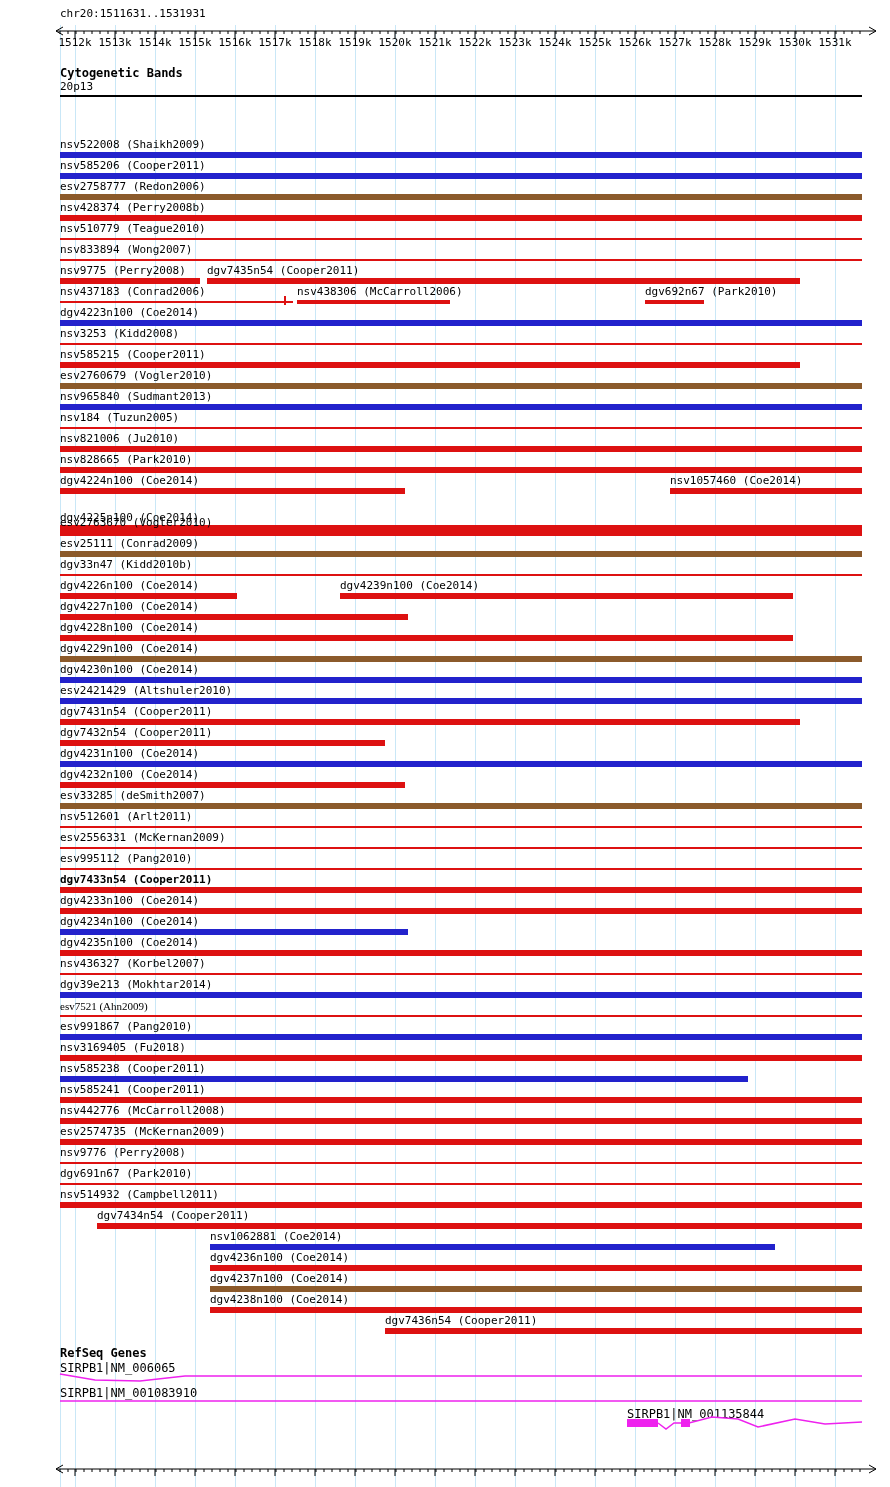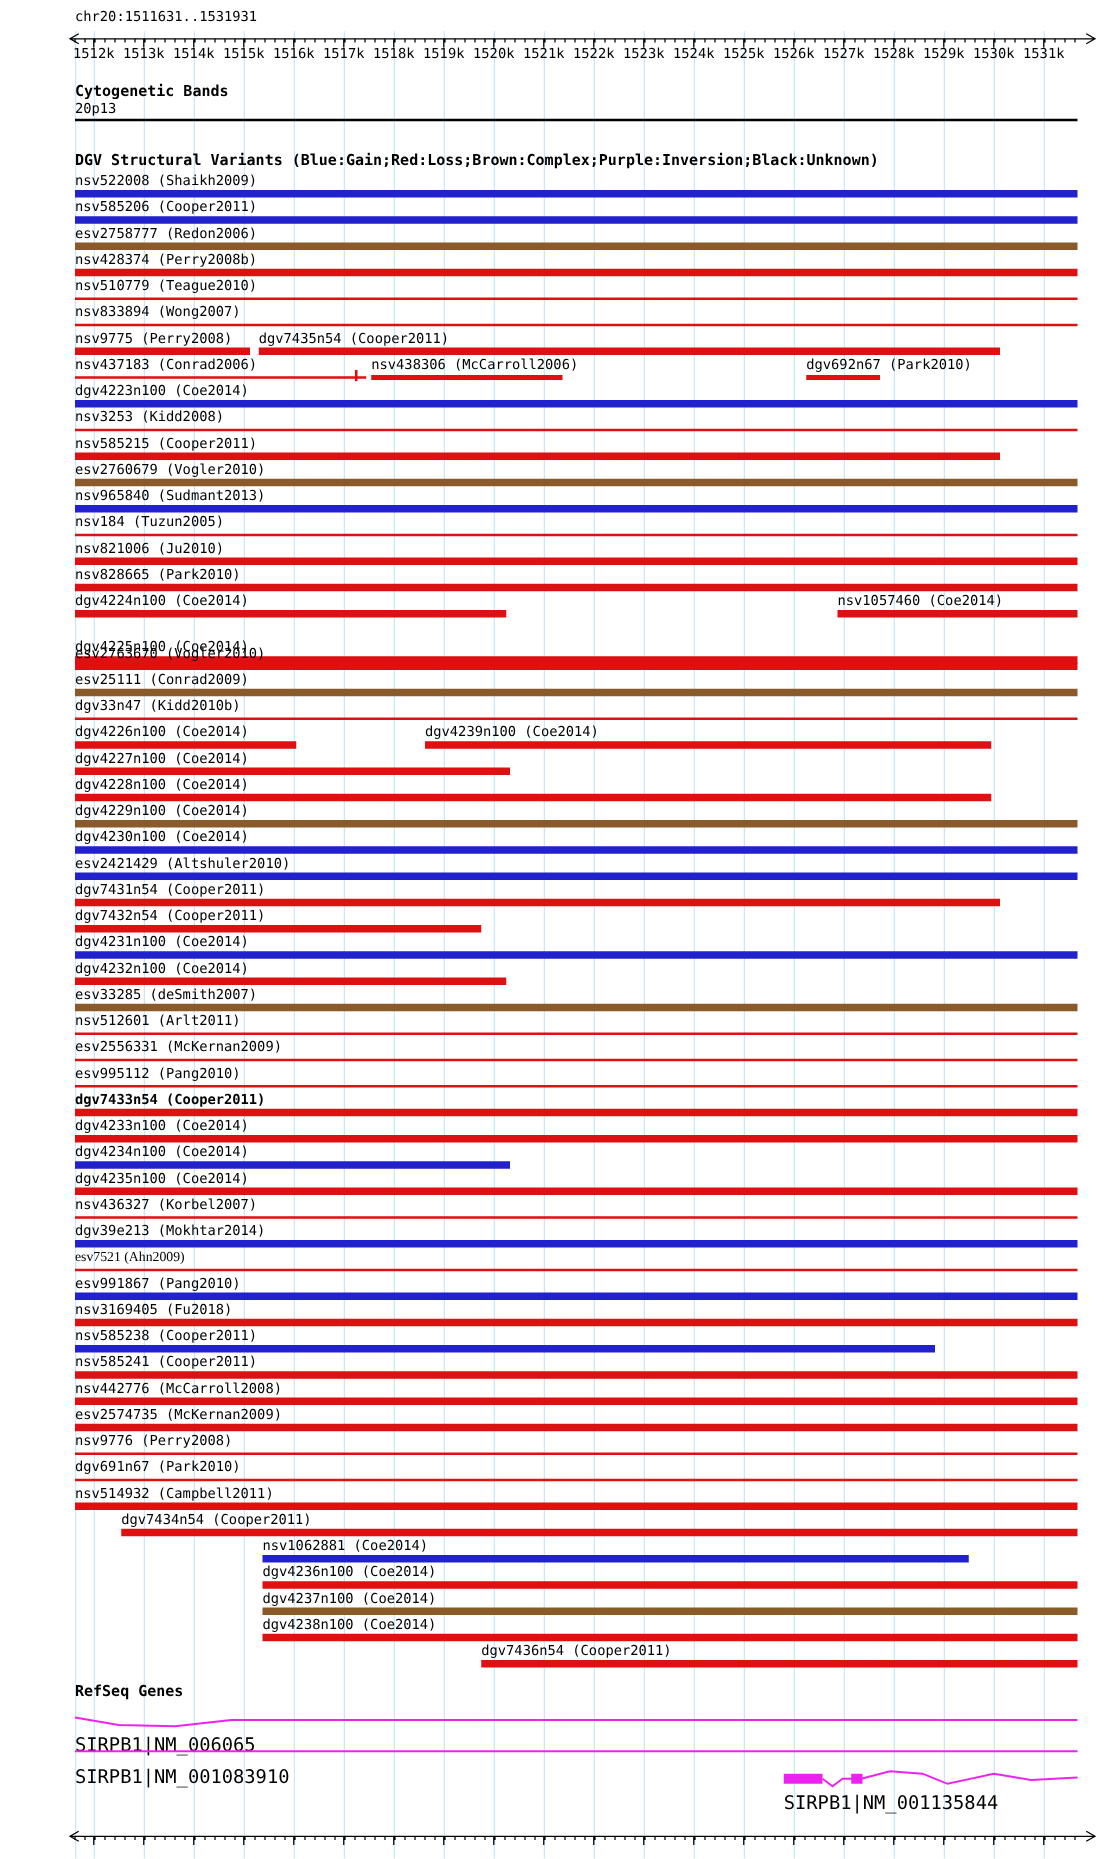--- a/index.html
+++ b/index.html
@@ -13,21 +13,21 @@
   .tick-label{position:absolute;top:36px;width:44px;text-align:center;font-size:11px;}
   .sec-title{position:absolute;left:60px;font-size:12px;font-weight:bold;white-space:nowrap;}
   #cyto-title{top:66px;}
   #dgv-title{top:121px;}
   #refseq-title{top:1346px;}
   .band-name{position:absolute;left:60px;top:80px;font-size:11px;}
   .band-bar{position:absolute;left:60px;top:95px;width:802px;height:2px;background:#000;}
   #variants,#genes{position:absolute;left:0;top:0;width:890px;height:0;overflow:visible;}
   .vrow{position:absolute;left:0;width:890px;height:21px;}
   .vlabel{position:absolute;top:0;font-size:11px;line-height:12px;white-space:nowrap;}
-  .glabel{position:absolute;font-size:15px;line-height:12px;white-space:nowrap;margin-top:28px;}
+  .glabel{position:absolute;font-size:12px;line-height:12px;white-space:nowrap;}
   .vbar{position:absolute;}
   #genes-svg{position:absolute;left:0;top:1358px;width:890px;height:95px;}
 </style>
 </head>
 <body>
 
 <div id="stage">
   <div id="gridlines">
       <div class="gridline" style="left: 60px; background: rgb(201, 231, 247);"></div>
       <div class="gridline" style="left: 75px; background: rgb(201, 231, 247);"></div>
@@ -78,21 +78,20 @@
       <div class="tick-label" style="left: 693px;">1528k</div>
       <div class="tick-label" style="left: 733px;">1529k</div>
       <div class="tick-label" style="left: 773px;">1530k</div>
       <div class="tick-label" style="left: 813px;">1531k</div>
     </div>
 
   <div class="sec-title" id="cyto-title">Cytogenetic Bands</div>
   <div class="band-name">20p13</div>
   <div class="band-bar"></div>
 
-  <div class="sec-title" id="dgv-title">DGV Structural Variants (Blue:Gain;Red:Loss;Brown:Complex;Purple:Inversion;Black:Unknown)</div>
   <div id="variants">
       <div class="vrow" style="top: 139px;">
         <div class="vlabel" style="left: 60px;">nsv522008 (Shaikh2009)</div>
         <div class="vbar" style="left: 60px; width: 802px; top: 13px; height: 6px; background: rgb(34, 34, 204);"></div>
       </div>
       <div class="vrow" style="top: 160px;">
         <div class="vlabel" style="left: 60px;">nsv585206 (Cooper2011)</div>
         <div class="vbar" style="left: 60px; width: 802px; top: 13px; height: 6px; background: rgb(34, 34, 204);"></div>
       </div>
       <div class="vrow" style="top: 181px;">

